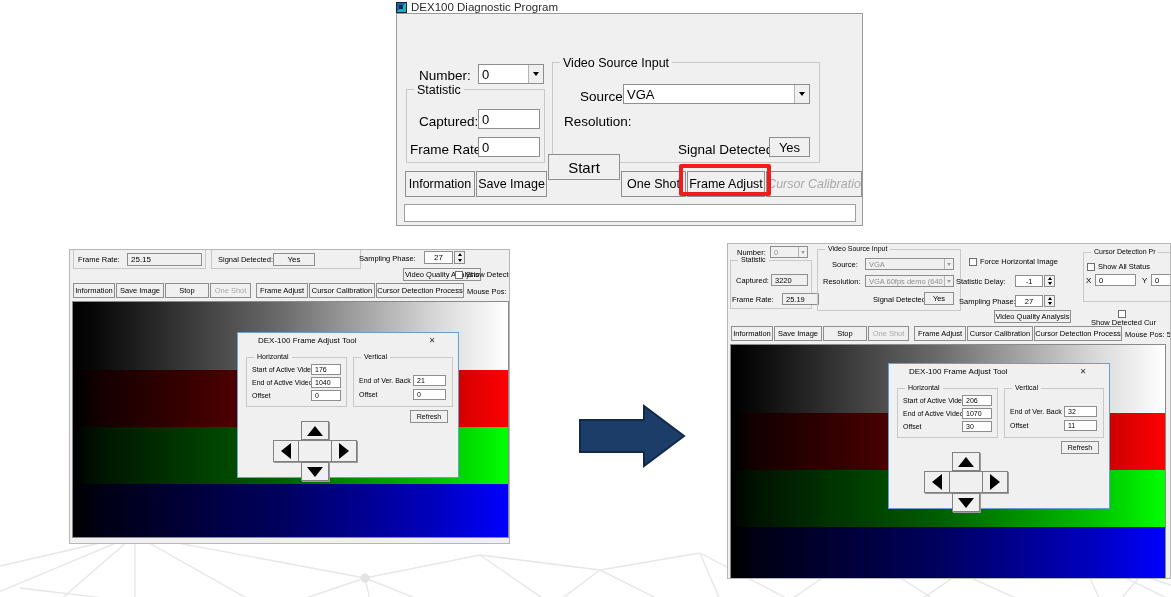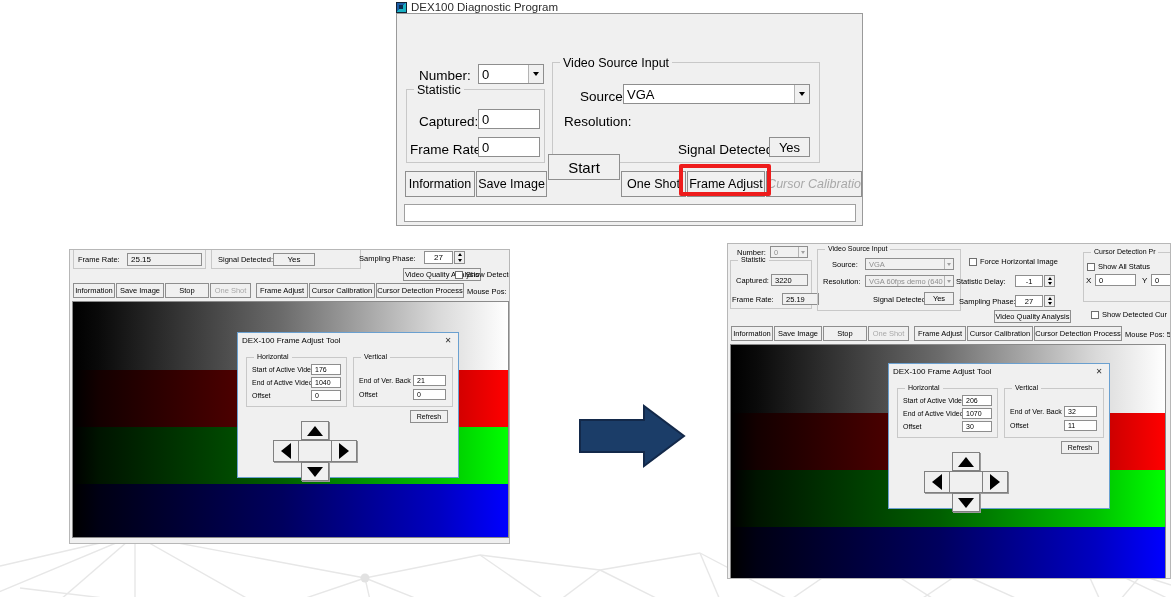--- a/index.html
+++ b/index.html
@@ -64,21 +64,21 @@
   .panel { position: absolute; background: #f0f0f0; border: 1px solid #b7b7b7; z-index: 2; overflow: hidden; }
   .video { position: absolute; overflow: hidden; background: #000; border: 1px solid #8a8a8a; }
   .vbar { position: absolute; left: 0; width: 100%; }
   .vbar.gray  { background: linear-gradient(to right, #000000 0%, #0a0a0a 6%, #6b6b6b 48%, #d9d9d9 84%, #ffffff 100%); }
   .vbar.red   { background: linear-gradient(to right, #000000 0%, #140000 6%, #5e0000 48%, #c10000 84%, #ff0000 100%); }
   .vbar.green { background: linear-gradient(to right, #000000 0%, #001400 6%, #005e00 48%, #00c100 84%, #00ff00 100%); }
   .vbar.blue  { background: linear-gradient(to right, #000000 0%, #000014 6%, #00005e 48%, #0000c1 84%, #0000ff 100%); }
 
   
   .fa { position: absolute; background: #f0f0f0; border: 1px solid #6aa0d0; z-index: 5; }
-  .fa-title { position: absolute; left: 0; top: 0; right: 0; height: 15px; background: #f0f0f0; display: flex; align-items: center; padding: 0 4px; color: #000; justify-content: flex-end; }
+  .fa-title { position: absolute; left: 0; top: 0; right: 0; height: 15px; background: #f0f0f0; display: flex; align-items: center; padding: 0 20px; color: #000; justify-content: flex-end; }
   .fa-title .t { flex: 1; white-space: nowrap; overflow: hidden; }
   .fa-title .x { width: 12px; text-align: center; color: #333; }
   .dpad-btn { position: absolute; background: #f0f0f0; border: 1px solid #808080; box-shadow: 1px 1px 0 #9a9a9a; display: flex; align-items: center; justify-content: center; }
   .tri-u { width:0;height:0;border-left:8px solid transparent;border-right:8px solid transparent;border-bottom:10px solid #000; }
   .tri-d { width:0;height:0;border-left:8px solid transparent;border-right:8px solid transparent;border-top:10px solid #000; }
   .tri-l { width:0;height:0;border-top:8px solid transparent;border-bottom:8px solid transparent;border-right:10px solid #000; }
   .tri-r { width:0;height:0;border-top:8px solid transparent;border-bottom:8px solid transparent;border-left:10px solid #000; }
 
   
   #flow-arrow { position: absolute; left: 578px; top: 404px; width: 108px; height: 64px; z-index: 3; }
@@ -322,21 +322,21 @@
       <span class="grp-title" style="top:-5px;">Cursor Detection Pr</span>
     </div>
     <div class="chk" style="left:359px; top:18px; font-size:7.5px;">
       <span class="box"></span>
       <span>Show All Status</span>
     </div>
     <div class="lbl" style="left:358px; top:32px; font-size:8px;">X</div>
     <div class="fld" style="left:367px; top:30px; width:41px; height:12px; font-size:7.5px;">0</div>
     <div class="lbl" style="left:414px; top:32px; font-size:8px;">Y</div>
     <div class="fld" style="left:423px; top:30px; width:30px; height:12px; font-size:7.5px;">0</div>
-    <div class="chk" style="left:363px; top:66px; font-size:7.5px;">
+    <div class="chk" style="left:363px; top:66px; font-size:7.5px;flex-direction:column;">
       <span class="box"></span>
       <span>Show Detected Cur</span>
     </div>
 
     <div class="btn" style="left:3px;   top:82px; width:42px; height:15px; font-size:7.5px;">Information</div>
     <div class="btn" style="left:46px;  top:82px; width:48px; height:15px; font-size:7.5px;">Save Image</div>
     <div class="btn" style="left:95px;  top:82px; width:44px; height:15px; font-size:7.5px;">Stop</div>
     <div class="btn disabled" style="left:140px; top:82px; width:41px; height:15px; font-size:7.5px;">One Shot</div>
     <div class="btn" style="left:186px; top:82px; width:52px; height:15px; font-size:7.5px;">Frame Adjust</div>
     <div class="btn" style="left:239px; top:82px; width:66px; height:15px; font-size:7.5px;">Cursor Calibration</div>

